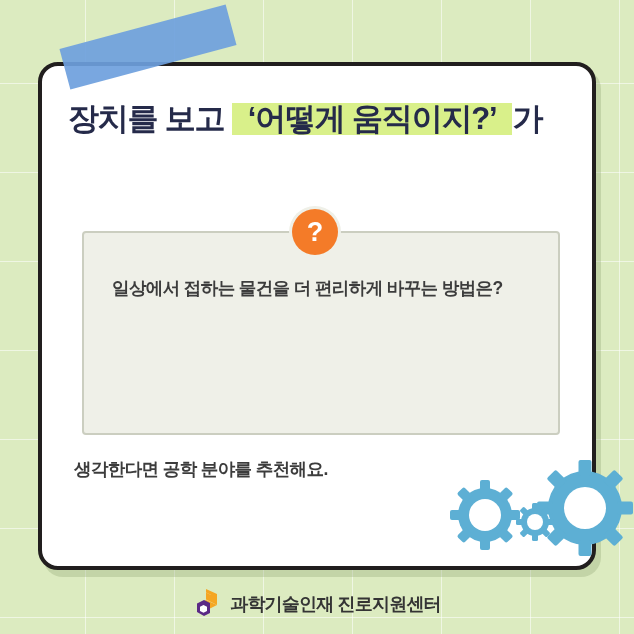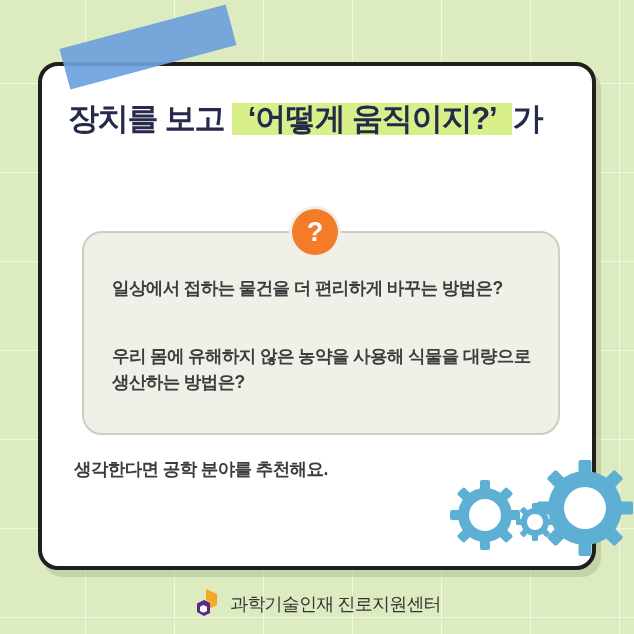--- a/index.html
+++ b/index.html
@@ -82,21 +82,21 @@
   
   #qbox {
     position: absolute;
     left: 82px;
     top: 231px;
     width: 478px;
     height: 204px;
     box-sizing: border-box;
     background: #eff0e8;
     border: 2px solid #cbcec0;
-    border-radius: 20px;
+    border-radius: 4px;
     z-index: 3;
   }
   #qmark {
     position: absolute;
     left: 292px;
     top: 209px;
     width: 46px;
     height: 46px;
     border-radius: 50%;
     background: #f47b28;
@@ -160,41 +160,40 @@
     height: 42px;
     display: flex;
     align-items: center;
     justify-content: center;
     gap: 9px;
     z-index: 4;
   }
   #footer-logo { width: 28px; height: 32px; flex: 0 0 auto; }
   #footer-text {
     font-size: 18px;
-    font-weight: normal;
+    font-weight: bold;
     color: #343434;
     letter-spacing: -0.8px;
   }
 </style>
 </head>
 <body>
 
 <div id="bg-grid"></div>
 
 <div id="card"></div>
 
 <div id="tape"></div>
 
 <div id="title">
   <div class="title-line"><span>장치를 보고 </span><span class="hl">‘어떻게 움직이지?’</span><span>가</span></div>
 </div>
 
 <div id="qbox">
   <div class="qtext" id="qtext-1">일상에서 접하는 물건을 더 편리하게 바꾸는 방법은?</div>
-  <div class="qtext" id="qtext-2">우리 몸에 유해하지 않은 농약을 사용해 식물을 대량으로 생산하는 방법은?</div>
 </div>
 <div id="qmark">?</div>
 
 <div id="closing">
   <div class="closing-line">생각한다면 공학 분야를 추천해요.</div>
 </div>
 
 <div id="gears">
   <svg width="189" height="115" viewBox="0 0 189 115">
     <g fill="#5dafd4">

